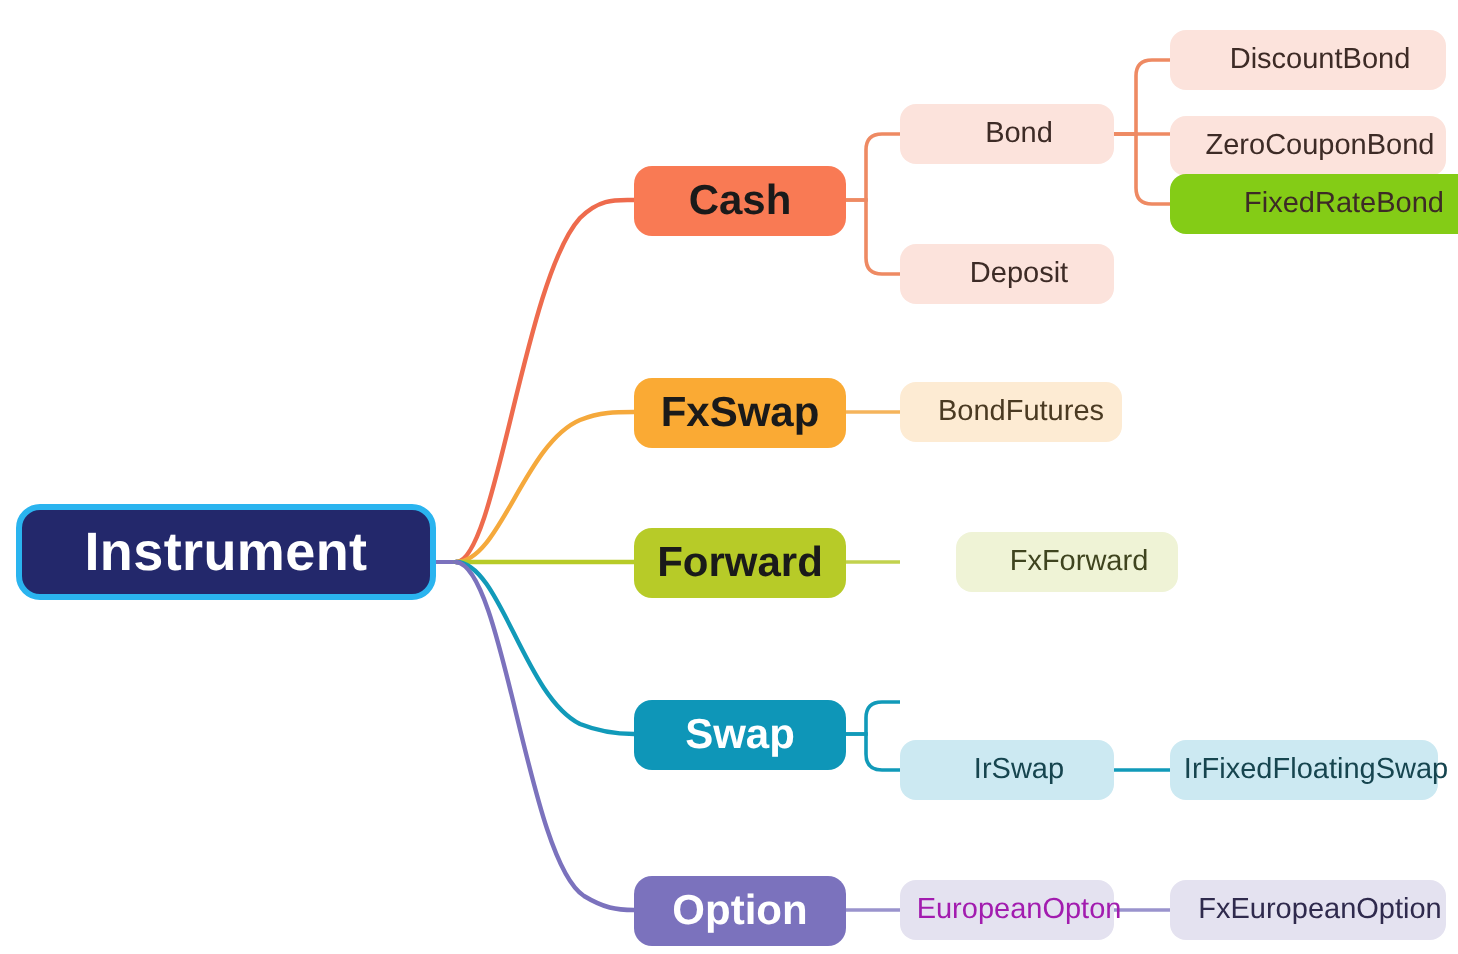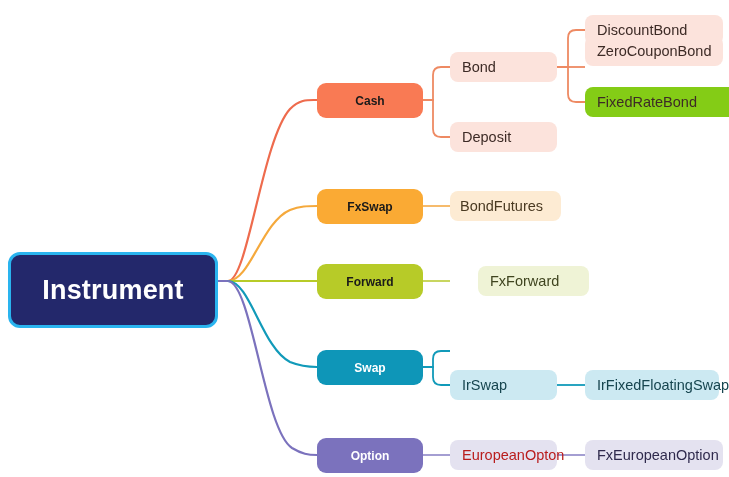--- a/index.html
+++ b/index.html
@@ -34,51 +34,52 @@
     align-items: center;
     white-space: nowrap;
     z-index: 2;
   }
 
   
   .node.root {
     left: 8px;
     top: 252px;
     width: 210px;
-    height: 76px;
+    height: 48px;
     background: #23286b;
     border: 3px solid #2ab4ef;
     border-radius: 12px;
     justify-content: center;
     color: #ffffff;
     font-size: 27px;
     font-weight: bold;
     letter-spacing: 0.2px;
   }
 
   
   .node.lvl1 {
     left: 317px;
     width: 106px;
     height: 35px;
     border-radius: 9px;
     justify-content: center;
-    font-size: 12px;
+    font-size: 21px;
     font-weight: bold;
   }
   .node.lvl1.dark-text  { color: #1a1a1a; }
   .node.lvl1.light-text { color: #ffffff; }
 
   
   .node.leaf {
     height: 30px;
     border-radius: 8px;
     padding-left: 12px;
     font-size: 14.5px;
     font-weight: normal;
+    justify-content: center;
   }
 </style>
 </head>
 <body>
 
 <div id="canvas" style="background: rgb(255, 255, 255);">
 
   <svg id="edges" viewBox="0 0 729 477" xmlns="http://www.w3.org/2000/svg">
 
     <path d="M218,281 L228,281" stroke="#7b72bd" stroke-width="2" fill="none"></path>
@@ -137,21 +138,21 @@
   <div class="node leaf" style="left: 450px; top: 52px; width: 107px; background: rgb(252, 227, 220); color: rgb(61, 43, 38);">
     <span>Bond</span>
   </div>
   <div class="node leaf" style="left: 450px; top: 122px; width: 107px; background: rgb(252, 227, 220); color: rgb(61, 43, 38);">
     <span>Deposit</span>
   </div>
 
   <div class="node leaf" style="left: 585px; top: 15px; width: 138px; background: rgb(252, 227, 220); color: rgb(61, 43, 38);">
     <span>DiscountBond</span>
   </div>
-  <div class="node leaf" style="left: 585px; top: 36px; width: 138px; background: rgb(252, 227, 220); color: rgb(61, 43, 38);">
+  <div class="node leaf" style="left: 585px; top: 58px; width: 138px; background: rgb(252, 227, 220); color: rgb(61, 43, 38);">
     <span>ZeroCouponBond</span>
   </div>
   <div class="node leaf" style="left: 585px; top: 87px; width: 162px; background: #84cc16; color: rgb(61, 43, 38);">
     <span>FixedRateBond</span>
   </div>
 
   <div class="node leaf" style="left: 450px; top: 191px; width: 111px; background: rgb(253, 235, 211); color: rgb(74, 58, 34); padding-left: 10px;">
     <span>BondFutures</span>
   </div>
 
@@ -159,20 +160,20 @@
     <span>FxForward</span>
   </div>
 
   <div class="node leaf" style="left: 450px; top: 370px; width: 107px; background: rgb(204, 233, 242); color: rgb(22, 69, 79);">
     <span>IrSwap</span>
   </div>
   <div class="node leaf" style="left: 585px; top: 370px; width: 134px; background: rgb(204, 233, 242); color: rgb(22, 69, 79);">
     <span>IrFixedFloatingSwap</span>
   </div>
 
-  <div class="node leaf" style="left: 450px; top: 440px; width: 107px; background: rgb(228, 226, 240); color: #b91c1c;">
+  <div class="node leaf" style="left: 450px; top: 440px; width: 107px; background: rgb(228, 226, 240); color: #a21caf;">
     <span>EuropeanOpton</span>
   </div>
   <div class="node leaf" style="left: 585px; top: 440px; width: 138px; background: rgb(228, 226, 240); color: rgb(47, 42, 77);">
     <span>FxEuropeanOption</span>
   </div>
 
 </div>
 
 </body></html>

